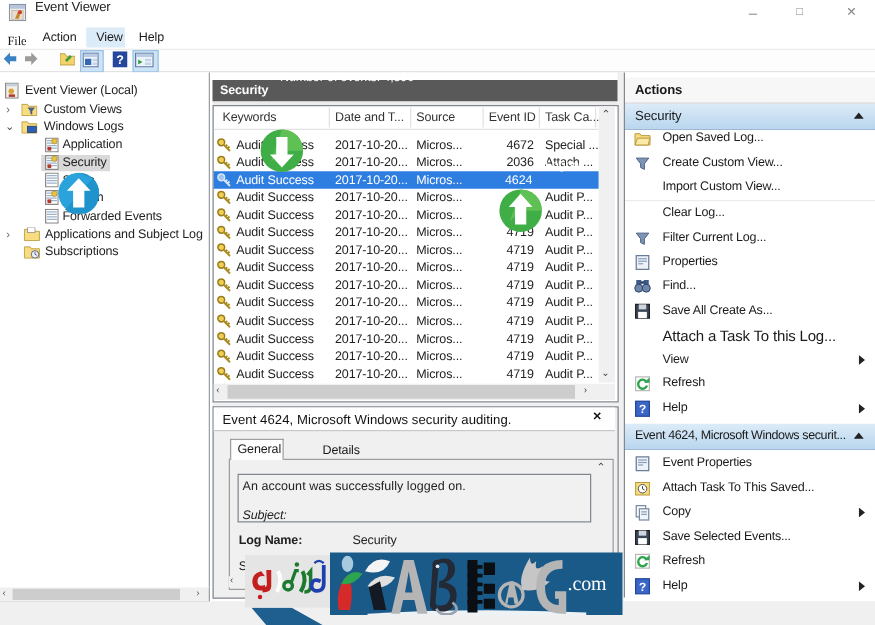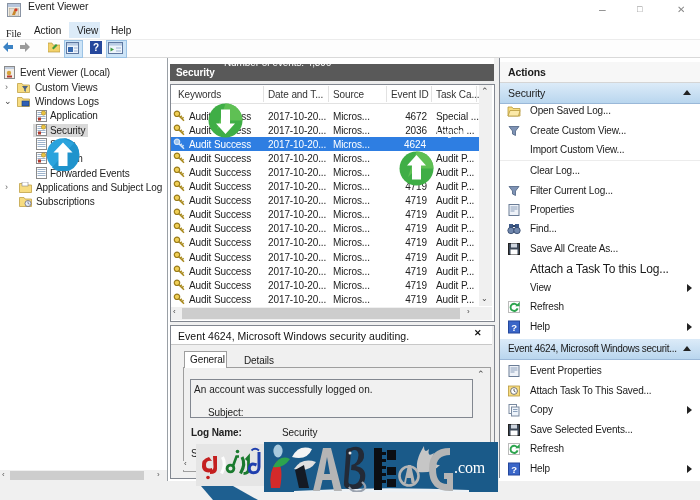--- a/index.html
+++ b/index.html
@@ -320,27 +320,27 @@
 <div class="tx" style="left:173px;top:307px;font-size:8px;color:#444;">‹</div>
 <div class="tx" style="left:467px;top:307px;font-size:8px;color:#444;">›</div>
 
 <div class="abs" style="left:170px;top:325px;width:323px;height:152px;background:#f0f0f0;border:1px solid #828790;"></div>
 <div class="abs" style="left:171px;top:326px;width:321px;height:18px;background:#fff;border-bottom:1px solid #c8c8c8;"></div>
 <div class="tx" style="left:178px;top:330px;font-size:10.5px;letter-spacing:0.05px;color:#111;">Event 4624, Microsoft Windows security auditing.</div>
 <div class="tx" style="left:474px;top:328px;font-size:9px;color:#111;font-weight:bold;">✕</div>
 
 <div class="abs" style="left:184px;top:351px;width:41px;height:16px;background:#fff;border:1px solid #9e9e9e;border-bottom:none;z-index:3;"></div>
 <div class="tx" style="left:190px;top:354px;z-index:4;">General</div>
-<div class="tx" style="left:231px;top:355px;padding-left:13px;">Details</div>
+<div class="tx" style="left:245px;top:355px;padding-left:13px;">Details</div>
 
 <div class="abs" style="left:183px;top:367px;width:306px;height:103px;background:#f0f0f0;border:1px solid #9e9e9e;"></div>
 
 <div class="abs" style="left:190px;top:379px;width:281px;height:37px;background:#f1f1f1;border:1px solid #828790;"></div>
 <div class="tx" style="left:194px;top:384px;color:#222;letter-spacing:0.05px;">An account was successfully logged on.</div>
-<div class="tx" style="left:208px;top:407px;color:#222;">Subject:</div>
+<div class="tx" style="left:194px;top:407px;color:#222;font-style:italic;">Subject:</div>
 
 <div class="abs" style="left:475px;top:368px;width:13px;height:101px;background:#f0f0f0;"></div>
 <div class="tx" style="left:477px;top:369px;font-size:9px;color:#444;">⌃</div>
 
 <div class="tx" style="left:191px;top:427px;font-weight:bold;color:#222;">Log Name:</div>
 <div class="tx" style="left:282px;top:427px;color:#222;">Security</div>
 <div class="tx" style="left:191px;top:448px;color:#222;">So</div>
 
 <div class="abs" style="left:183px;top:461px;width:290px;height:9px;background:#f0f0f0;"></div>
 <div class="tx" style="left:184px;top:459px;font-size:8px;color:#444;">‹</div>

